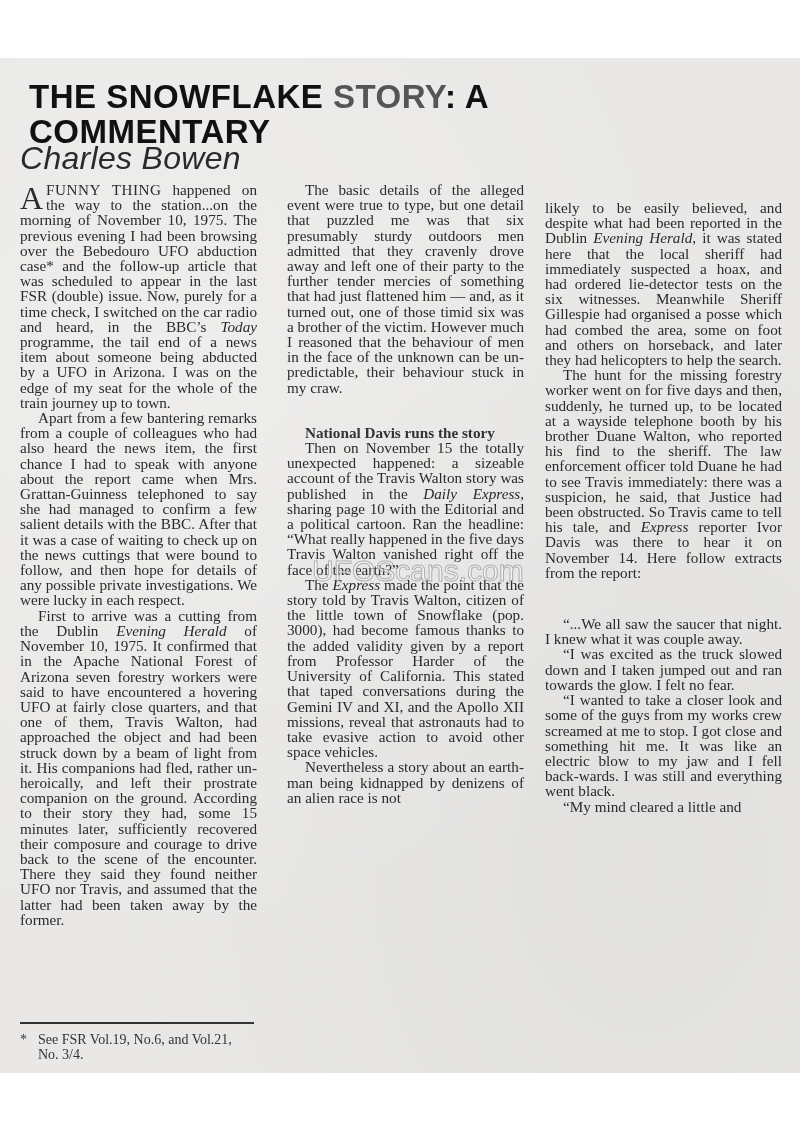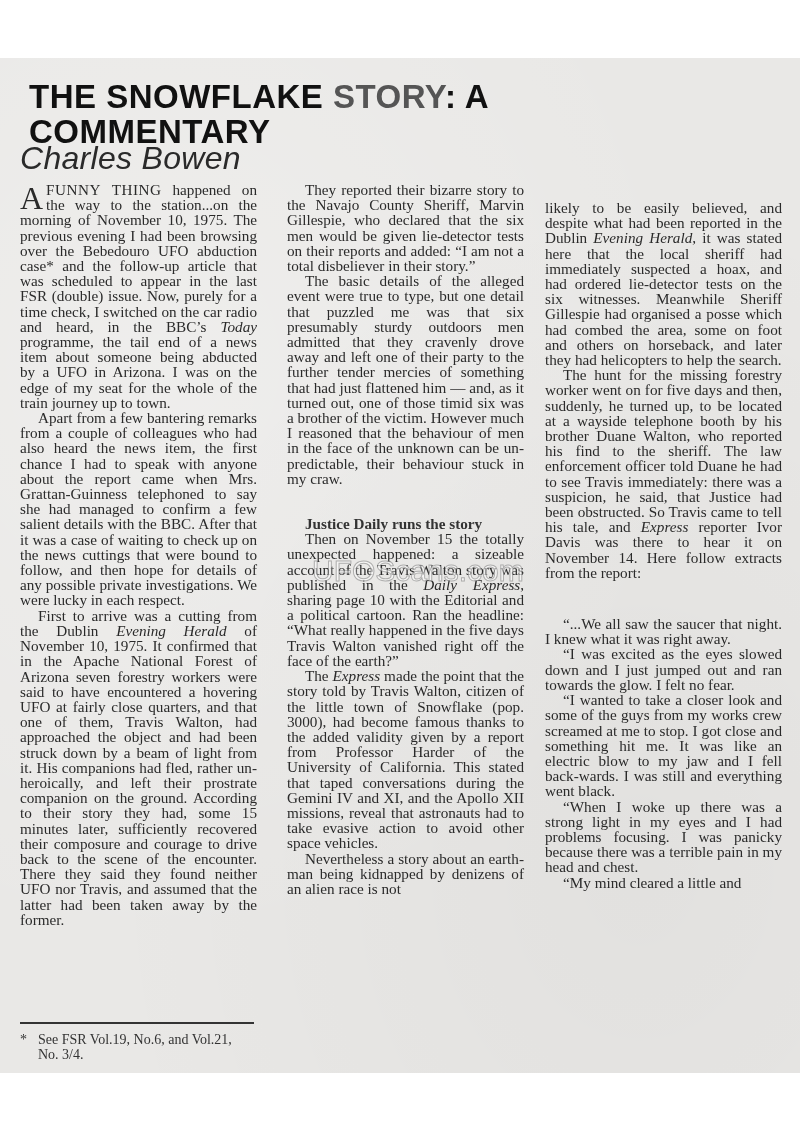--- a/index.html
+++ b/index.html
@@ -74,31 +74,29 @@
 <div class="col c1">
   <p class="noindent"><span class="dropcap">A</span><span class="smallcaps">FUNNY THING</span><span> happened on the way to the station...on the morning of November 10, 1975. The previous evening I had been browsing over the Bebedouro UFO abduction case* and the follow-up article that was scheduled to appear in the last FSR (double) issue. Now, purely for a time check, I switched on the car radio and heard, in the BBC’s </span><i>Today</i><span> programme, the tail end of a news item about someone being abducted by a UFO in Arizona. I was on the edge of my seat for the whole of the train journey up to town.</span></p>
   <p>Apart from a few bantering remarks from a couple of colleagues who had also heard the news item, the first chance I had to speak with anyone about the report came when Mrs. Grattan-Guinness telephoned to say she had managed to confirm a few salient details with the BBC. After that it was a case of waiting to check up on the news cuttings that were bound to follow, and then hope for details of any possible private investigations. We were lucky in each respect.</p>
   <p><span>First to arrive was a cutting from the Dublin </span><i>Evening Herald</i><span> of November 10, 1975. It confirmed that in the Apache National Forest of Arizona seven forestry workers were said to have encountered a hovering UFO at fairly close quarters, and that one of them, Travis Walton, had approached the object and had been struck down by a beam of light from it. His companions had fled, rather un-heroically, and left their prostrate companion on the ground. According to their story they had, some 15 minutes later, sufficiently recovered their composure and courage to drive back to the scene of the encounter. There they said they found neither UFO nor Travis, and assumed that the latter had been taken away by the former.</span></p>
 </div>
 
 <div class="rule"></div>
 <div class="footnote"><span class="star">*</span><span class="fn-text">See FSR Vol.19, No.6, and Vol.21, No. 3/4.</span></div>
 
 <div class="col c2">
-  <p>They reported their bizarre story to the Navajo County Sheriff, Marvin Gillespie, who declared that the six men would be given lie-detector tests on their reports and added: “I am not a total disbeliever in their story.”</p>
   <p>The basic details of the alleged event were true to type, but one detail that puzzled me was that six presumably sturdy outdoors men admitted that they cravenly drove away and left one of their party to the further tender mercies of something that had just flattened him — and, as it turned out, one of those timid six was a brother of the victim. However much I reasoned that the behaviour of men in the face of the unknown can be un-predictable, their behaviour stuck in my craw.</p>
-  <p class="subhead">Justice Daily runs the story</p>
+  <p class="subhead">National Davis runs the story</p>
   <p><span>Then on November 15 the totally unexpected happened: a sizeable account of the Travis Walton story was published in the </span><i>Daily Express</i><span>, sharing page 10 with the Editorial and a political cartoon. Ran the headline: “What really happened in the five days Travis Walton vanished right off the face of the earth?”</span></p>
   <p><span>The </span><i>Express</i><span> made the point that the story told by Travis Walton, citizen of the little town of Snowflake (pop. 3000), had become famous thanks to the added validity given by a report from Professor Harder of the University of California. This stated that taped conversations during the Gemini IV and XI, and the Apollo XII missions, reveal that astronauts had to take evasive action to avoid other space vehicles.</span></p>
   <p>Nevertheless a story about an earth-man being kidnapped by denizens of an alien race is not</p>
 </div>
 
 <div class="col c3">
   <p class="noindent"><span>likely to be easily believed, and despite what had been reported in the Dublin </span><i>Evening Herald</i><span>, it was stated here that the local sheriff had immediately suspected a hoax, and had ordered lie-detector tests on the six witnesses. Meanwhile Sheriff Gillespie had organised a posse which had combed the area, some on foot and others on horseback, and later they had helicopters to help the search.</span></p>
   <p><span>The hunt for the missing forestry worker went on for five days and then, suddenly, he turned up, to be located at a wayside telephone booth by his brother Duane Walton, who reported his find to the sheriff. The law enforcement officer told Duane he had to see Travis immediately: there was a suspicion, he said, that Justice had been obstructed. So Travis came to tell his tale, and </span><i>Express</i><span> reporter Ivor Davis was there to hear it on November 14. Here follow extracts from the report:</span></p>
-  <p class="quote-gap">“...We all saw the saucer that night. I knew what it was right away.</p>
-  <p>“I was excited as the eyes slowed down and I just jumped out and ran towards the glow. I felt no fear.</p>
+  <p class="quote-gap">“...We all saw the saucer that night. I knew what it was couple away.</p>
+  <p>“I was excited as the truck slowed down and I taken jumped out and ran towards the glow. I felt no fear.</p>
   <p>“I wanted to take a closer look and some of the guys from my works crew screamed at me to stop. I got close and something hit me. It was like an electric blow to my jaw and I fell back-wards. I was still and everything went black.</p>
-  <p>“When I woke up there was a strong light in my eyes and I had problems focusing. I was panicky because there was a terrible pain in my head and chest.</p>
   <p>“My mind cleared a little and</p>
 </div>
 
 <div class="watermark">UFOScans.com</div>
 
 </body></html>

